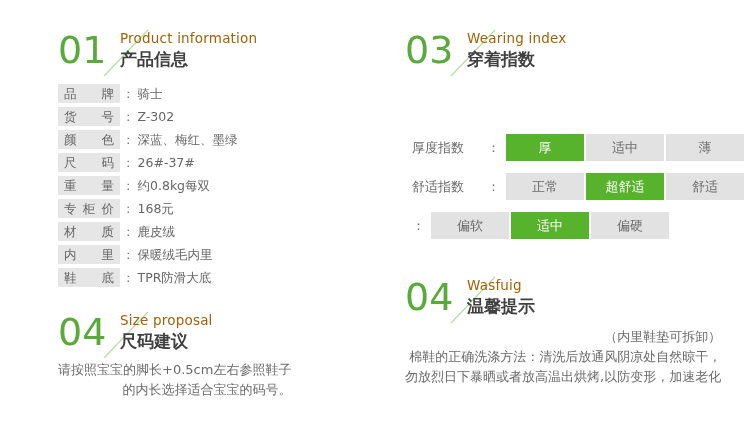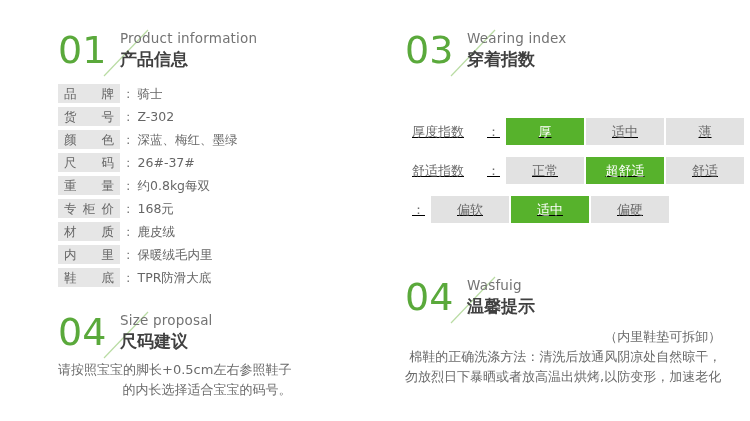--- a/index.html
+++ b/index.html
@@ -61,21 +61,21 @@
   }
   .sec-slash svg { display: block; }
   .sec-titles {
     position: absolute;
     left: 62px;
     top: 0px;
   }
   .sec-en {
     font-size: 13.5px;
     line-height: 17px;
-    color: #737373;
+    color: #a16207;
     letter-spacing: 0.2px;
     white-space: nowrap;
   }
   .sec-cn {
     font-size: 17px;
     line-height: 22px;
     color: #404040;
     font-weight: bold;
     white-space: nowrap;
     margin-top: 1px;
@@ -299,21 +299,21 @@
         <svg width="52" height="50" viewBox="0 0 52 50">
           <line x1="2" y1="48" x2="46" y2="2" stroke="#b9dca3" stroke-width="1.2"></line>
         </svg>
       </div>
       <div class="sec-titles">
         <div class="sec-en">Wearing index</div>
         <div class="sec-cn">穿着指数</div>
       </div>
     </div>
 
-    <div class="widx" style="left:37px; top:118px;text-decoration:underline;">
+    <div class="widx" style="left:37px; top:134px;">
         <div class="widx-row">
           <div class="widx-label">厚度指数</div>
           <div class="widx-colon">：</div>
           <div class="widx-cells">
             <div class="widx-cell on">厚</div>
             <div class="widx-cell">适中</div>
             <div class="widx-cell">薄</div>
           </div>
         </div>
         <div class="widx-row">

